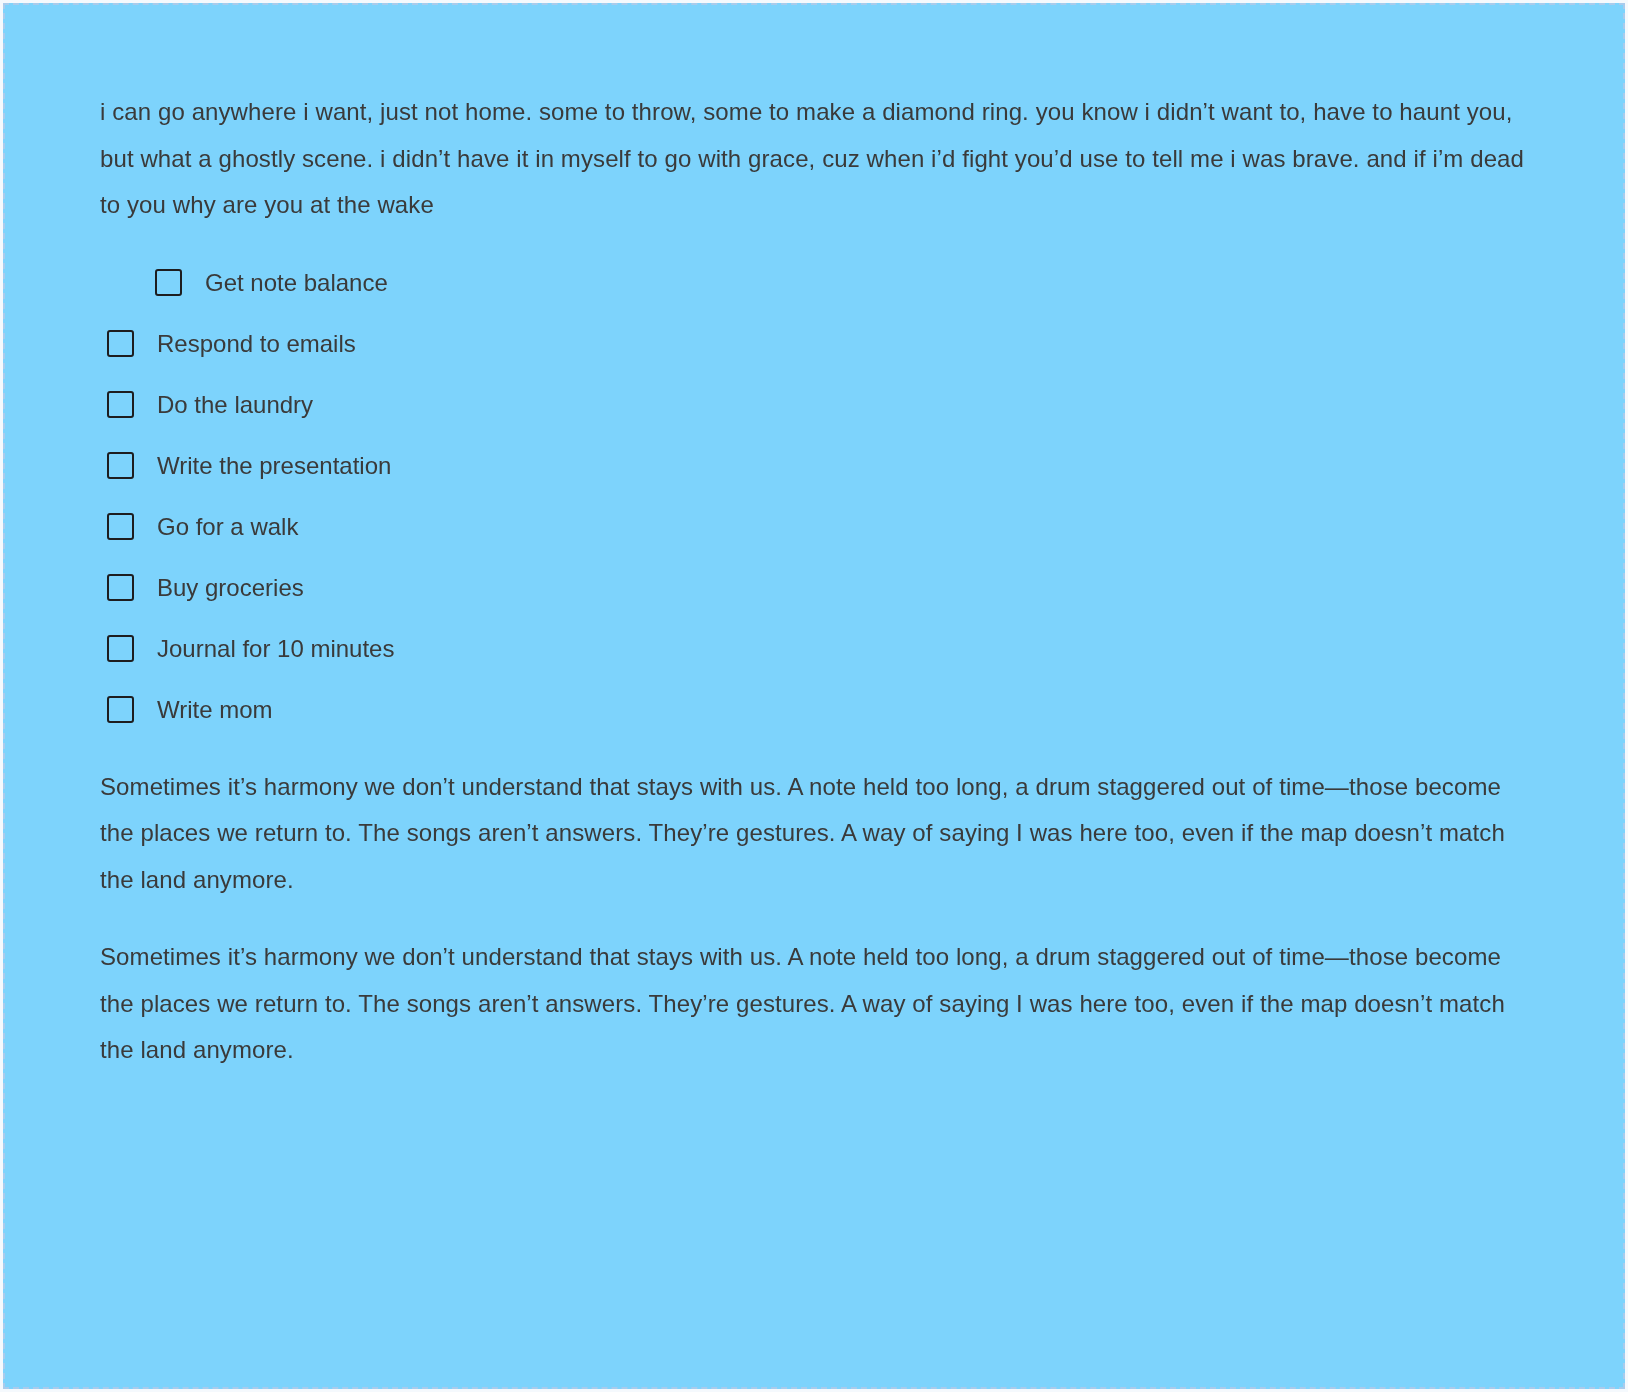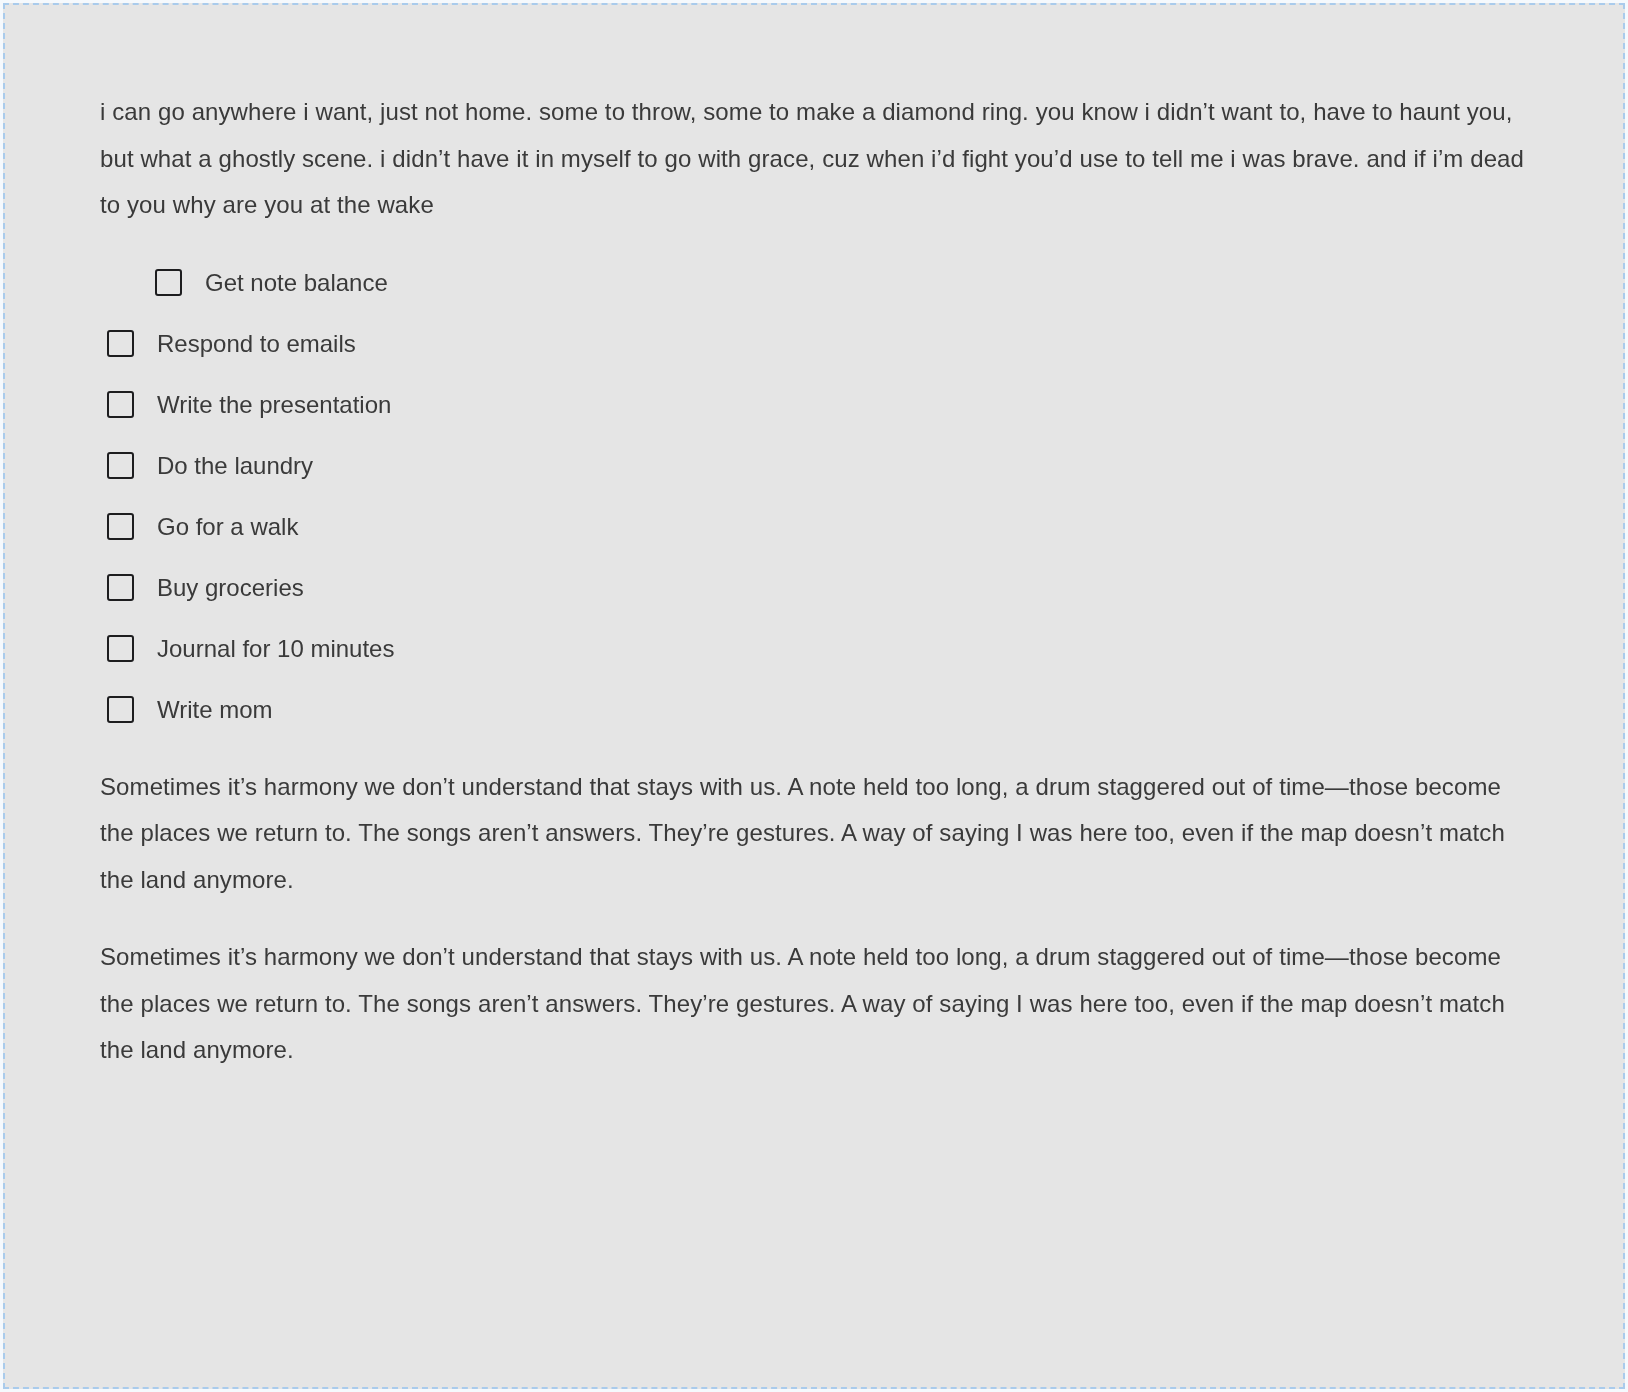--- a/index.html
+++ b/index.html
@@ -9,21 +9,21 @@
     height: 1392px;
     overflow: hidden;
     background: #f5f9fd;
     font-family: "Liberation Sans", "DejaVu Sans", sans-serif;
   }
 
   .editor-canvas {
     position: absolute;
     inset: 3px;
     border: 2px dashed #a9cbec;
-    background: #e5e5e5;
+    background: #7dd3fc;
   }
 
   .content {
     padding: 84px 95px 60px 95px;
     color: #3a3a3a;
   }
 
   .para {
     font-size: 24px;
     line-height: 46.5px;
@@ -79,25 +79,25 @@
       <li class="todo-item level-1">
         <span class="todo-checkbox"></span>
         <span class="todo-label">Get note balance</span>
       </li>
       <li class="todo-item level-0">
         <span class="todo-checkbox"></span>
         <span class="todo-label">Respond to emails</span>
       </li>
       <li class="todo-item level-0">
         <span class="todo-checkbox"></span>
-        <span class="todo-label">Write the presentation</span>
+        <span class="todo-label">Do the laundry</span>
       </li>
       <li class="todo-item level-0">
         <span class="todo-checkbox"></span>
-        <span class="todo-label">Do the laundry</span>
+        <span class="todo-label">Write the presentation</span>
       </li>
       <li class="todo-item level-0">
         <span class="todo-checkbox"></span>
         <span class="todo-label">Go for a walk</span>
       </li>
       <li class="todo-item level-0">
         <span class="todo-checkbox"></span>
         <span class="todo-label">Buy groceries</span>
       </li>
       <li class="todo-item level-0">

